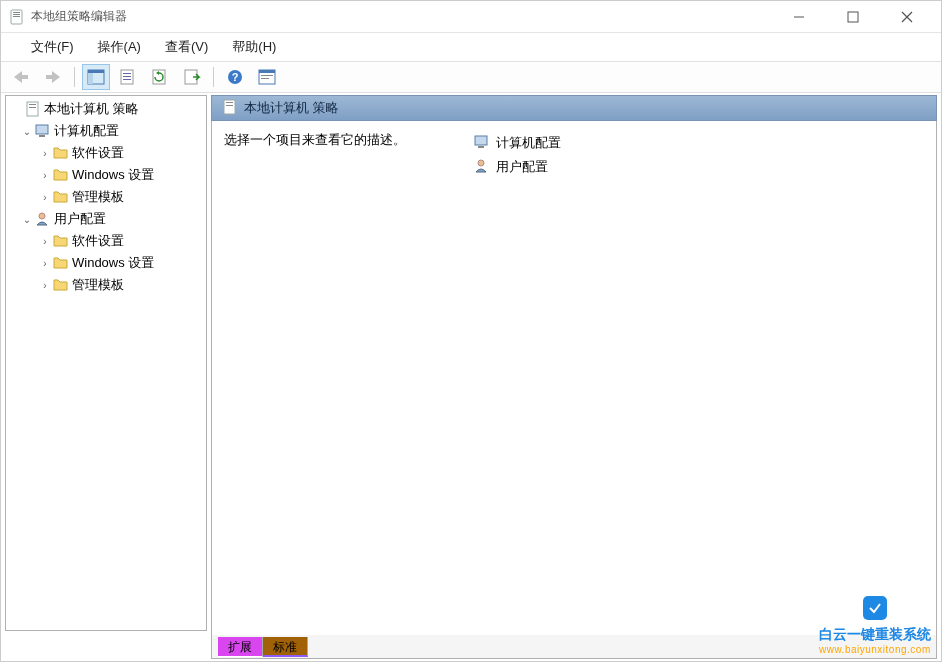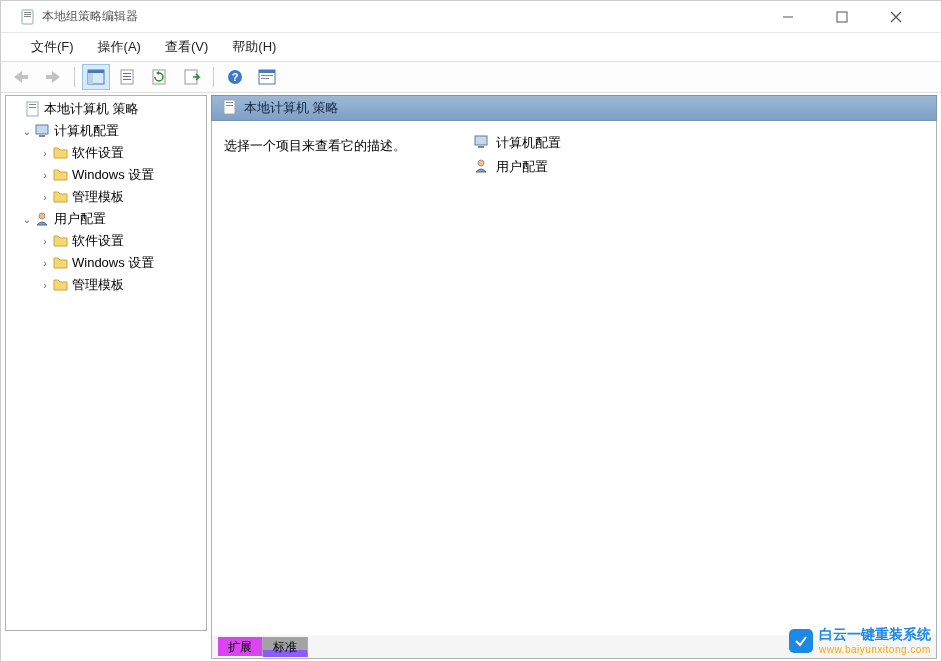--- a/index.html
+++ b/index.html
@@ -12,21 +12,21 @@
       overflow: hidden;
       position: relative;
       border: 1px solid #ccc;
     }
     
     .titlebar {
       height: 32px;
       background: #fff;
       display: flex;
       align-items: center;
-      padding: 0 19px;
+      padding: 0 8px;
       border-bottom: 1px solid #e5e5e5;
     }
     .titlebar .icon { width: 16px; height: 16px; margin-right: 6px; }
     .titlebar .title { flex: 1; font-size: 12px; color: #555; }
     .win-btns { display: flex; gap: 18px; padding-right: 8px; }
     .win-btn { width: 36px; height: 24px; display: flex; align-items: center; justify-content: center; color: #555; cursor: pointer; }
     
     .menubar {
       height: 28px;
       display: flex;
@@ -102,57 +102,58 @@
     .detail-header .icon { margin-right: 6px; }
     .detail-body {
       flex: 1;
       display: flex;
       border-left: 1px solid #b0b0b0;
       border-right: 1px solid #b0b0b0;
       background: #fff;
     }
     .detail-left {
       width: 250px;
-      padding: 16px 12px;
+      padding: 10px 12px;
       font-size: 13px;
     }
     .detail-right {
       flex: 1;
       padding: 10px 12px;
     }
     .detail-right .col-header { font-size: 13px; margin-bottom: 8px; }
     .item-row { display: flex; align-items: center; height: 24px; gap: 6px; cursor: pointer; }
     .tabs {
       height: 24px;
       display: flex;
       align-items: flex-start;
       background: #f5f5f5;
       border: 1px solid #b0b0b0;
       border-top: none;
     }
     .tab {
       padding: 2px 10px;
       font-size: 12px;
-      background: #a3a3a3;
+      background: #a16207;
       border-right: 1px solid #aaa;
-      border-bottom: 7px solid #8b5cf6;
+      border-bottom: 2px solid #8b5cf6;
       cursor: pointer;
       margin-top: 2px;
       height: 20px;
     }
     .tab.active { background: #d946ef; border-bottom: 1px solid #fff; position: relative; top: 0px; }
     .tabs .tab:first-child { margin-left: 6px; }
     
     .watermark {
       position: absolute;
       right: 10px; bottom: 6px;
       display: flex; align-items: center; gap: 6px;
       font-size: 14px;
       color: #1e88e5;
       font-weight: bold;
+      flex-direction: column;
     }
     .watermark .sub { font-size: 10px; color: #ffa500; font-weight: normal; letter-spacing: 0.5px; }
     .wlogo { width: 24px; height: 24px; background: #1e88e5; border-radius: 5px; display: flex; align-items:center; justify-content:center; }
   </style>
 </head>
 <body>
 
 <div class="titlebar">
   <span class="icon">
     <svg width="16" height="16" viewBox="0 0 16 16">

